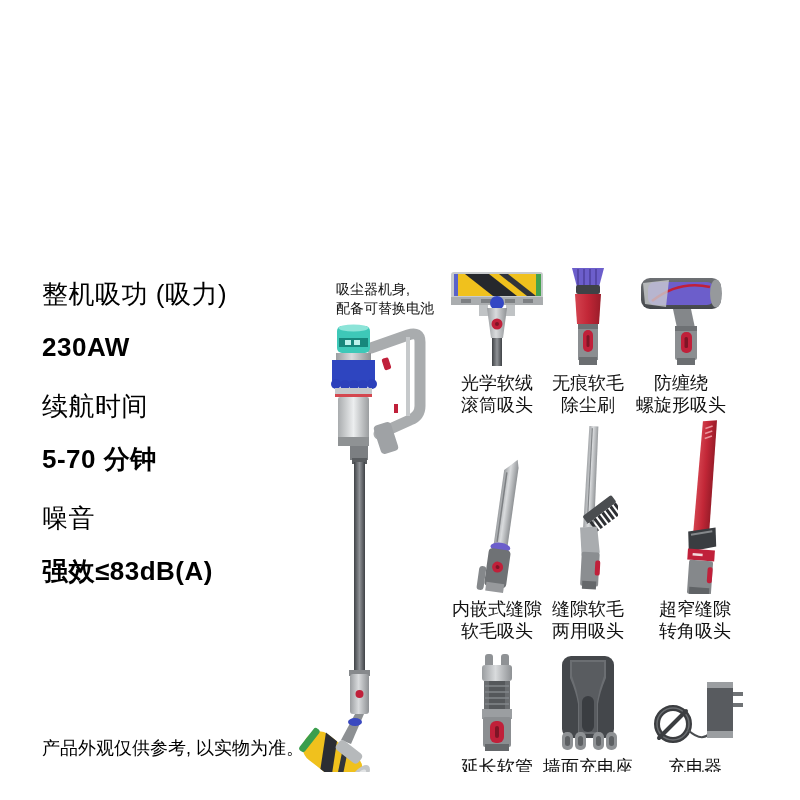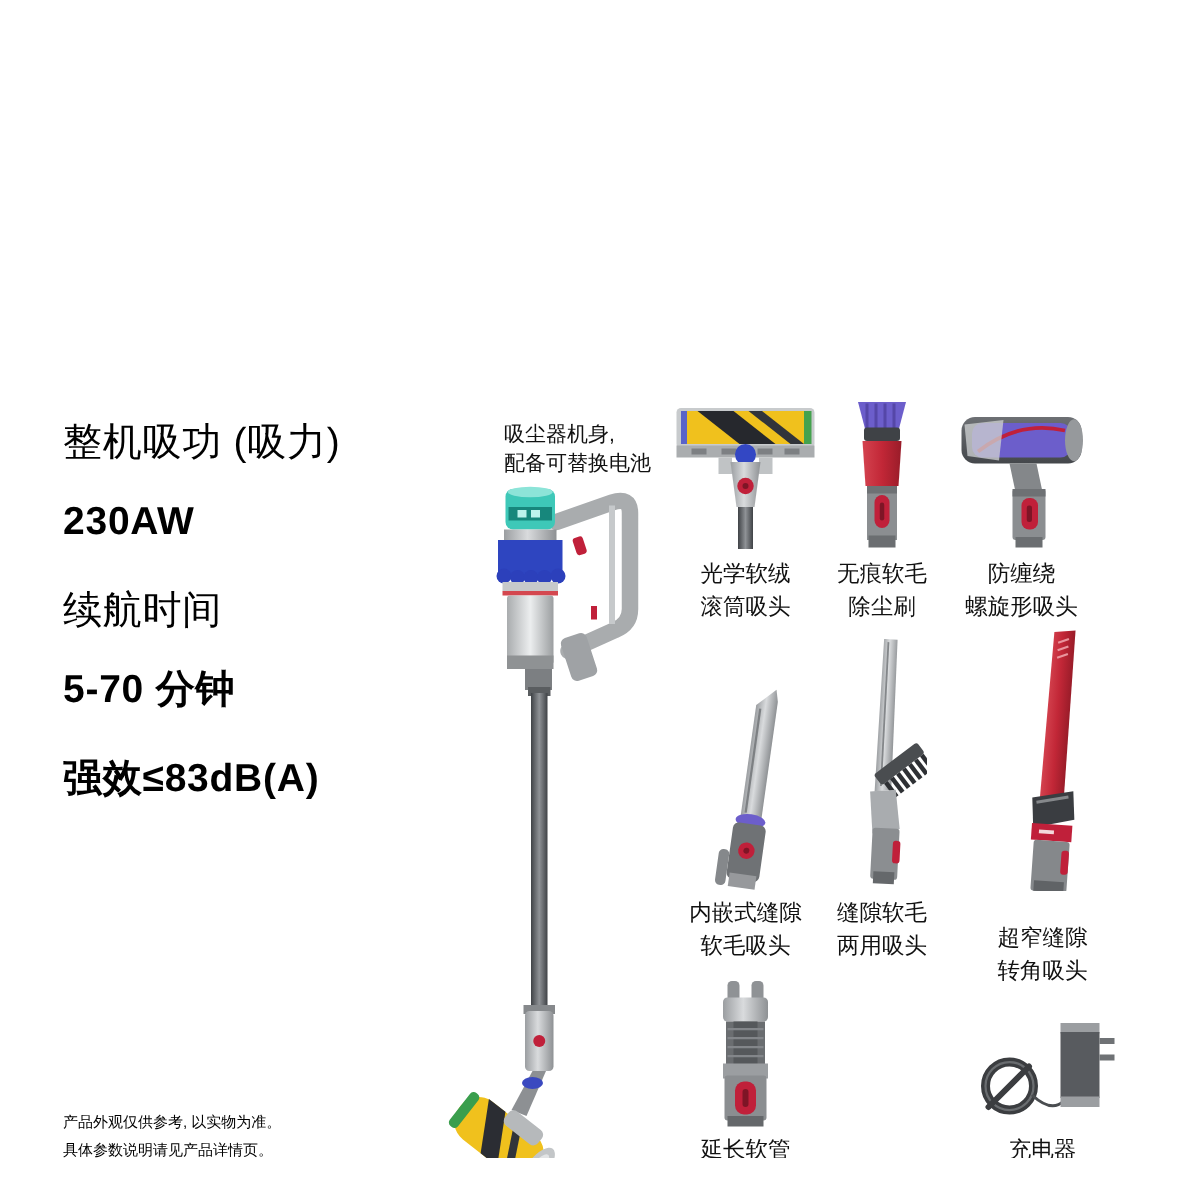--- a/index.html
+++ b/index.html
@@ -6,30 +6,30 @@
   html,body { background:#fff; }
   body { font-family:"Liberation Sans","DejaVu Sans",sans-serif; color:#000; }
   .canvas { position:relative; width:800px; height:772px; background:#fff; overflow:hidden; }
 
   
   .specs { position:absolute; left:42px; top:276px; }
   .spec-group { margin-bottom:23px; }
   .spec-label { font-size:26px; line-height:36px; font-weight:400; letter-spacing:.5px; }
   .spec-value { font-size:26px; line-height:36px; font-weight:700; letter-spacing:.5px;margin-top:17px; }
 
-  .disclaimer { position:absolute; left:42px; top:739px; font-size:10px; line-height:19px; color:#000; }
+  .disclaimer { position:absolute; left:42px; top:739px; font-size:18px; line-height:19px; color:#000; }
 
   
   .unit-caption { position:absolute; left:336px; top:280px; font-size:14px; line-height:19px; color:#111; }
   .unit-figure { position:absolute; left:295px; top:320px; width:148px; height:478px; }
 
   
   .acc { position:absolute; width:104px; display:flex; flex-direction:column; align-items:center; }
   .acc-icon { display:flex; align-items:flex-end; justify-content:center; width:100%; }
-  .acc-caption { margin-top:4px; font-size:15px; line-height:22px; text-align:center; color:#111; white-space:nowrap; }
+  .acc-caption { margin-top:4px; font-size:18px; line-height:22px; text-align:center; color:#111; white-space:nowrap; }
   .r1 .acc-icon { height:102px; }
   .r2 .acc-icon { height:176px; }
   .r3 .acc-icon { height:104px; }
   .c1 { left:445px; } .c2 { left:536px; } .c3 { left:629px; }
   .r1 { top:266px; } .r2 { top:418px; } .r3 { top:648px; }
   svg { display:block; }
 </style>
 </head>
 <body>
 
@@ -79,27 +79,27 @@
   <div class="specs">
     <div class="spec-group">
       <div class="spec-label">整机吸功 (吸力)</div>
       <div class="spec-value">230AW</div>
     </div>
     <div class="spec-group">
       <div class="spec-label">续航时间</div>
       <div class="spec-value">5-70 分钟</div>
     </div>
     <div class="spec-group">
+      <div class="spec-label">噪音</div>
       <div class="spec-value">强效≤83dB(A)</div>
     </div>
   </div>
 
   <div class="disclaimer">
     <div>产品外观仅供参考, 以实物为准。</div>
-    <div>具体参数说明请见产品详情页。</div>
   </div>
 
   <div class="unit-caption">
     <div>吸尘器机身,</div>
     <div>配备可替换电池</div>
   </div>
 
   <div class="unit-figure">
     <svg viewBox="0 0 148 478" width="148" height="478">
 
@@ -266,21 +266,21 @@
           <rect x="28" y="155" width="14" height="8" fill="#65686b"></rect>
         </g>
       </svg>
     </div>
     <div class="acc-caption">
       <div>缝隙软毛</div>
       <div>两用吸头</div>
     </div>
   </div>
 
-  <div class="acc r2 c3" style="margin-left:14px;gap:17px;">
+  <div class="acc r2 c3" style="margin-left:14px;">
     <div class="acc-icon">
       <svg viewBox="0 0 70 176" width="70" height="176">
         <g transform="rotate(4 35 88)">
           <path d="M37 3 L51 1 L51 114 L35 118 Z" fill="url(#redGrad)"></path>
           <path d="M40 10 L47 7 M40 15 L47 12 M40 20 L47 17" stroke="#e9959d" stroke-width="1.5"></path>
           <path d="M30 114 L57 108 L59 127 L32 134 Z" fill="#3a3d41"></path>
           <path d="M33 117 L54 112" stroke="#85888b" stroke-width="2"></path>
           <rect x="31" y="131" width="27" height="11" fill="#c0203a"></rect>
           <rect x="36" y="135" width="10" height="2.5" fill="#f3d9dc"></rect>
           <rect x="33" y="142" width="24" height="34" rx="2" fill="#85888b"></rect>
@@ -309,20 +309,41 @@
         <rect x="13" y="69" width="14" height="22" rx="6" fill="#c0203a"></rect>
         <rect x="18" y="74" width="4" height="12" rx="2" fill="#7e1526"></rect>
         <rect x="8" y="92" width="24" height="7" fill="#65686b"></rect>
       </svg>
     </div>
     <div class="acc-caption">
       <div>延长软管</div>
     </div>
   </div>
 
+  <div class="acc r3 c2">
+    <div class="acc-icon">
+      <svg viewBox="0 0 76 98" width="76" height="98">
+        <rect x="12" y="2" width="52" height="82" rx="9" fill="#44474b"></rect>
+        <path d="M20 6 L56 6 L56 24 Q50 38 48 50 L48 80 L28 80 L28 50 Q26 38 20 24 Z" fill="#6b6e72"></path>
+        <path d="M22 8 L54 8 L54 22 Q49 35 47 48 L47 78 L29 78 L29 48 Q27 35 22 22 Z" fill="#595c60"></path>
+        <rect x="32" y="42" width="12" height="36" rx="6" fill="#3a3d41"></rect>
+        <rect x="12" y="78" width="11" height="18" rx="5" fill="#8e9194"></rect>
+        <rect x="25" y="78" width="11" height="18" rx="5" fill="#8e9194"></rect>
+        <rect x="43" y="78" width="11" height="18" rx="5" fill="#8e9194"></rect>
+        <rect x="56" y="78" width="11" height="18" rx="5" fill="#8e9194"></rect>
+        <rect x="15" y="82" width="5" height="10" rx="2.5" fill="#5d6063"></rect>
+        <rect x="28" y="82" width="5" height="10" rx="2.5" fill="#5d6063"></rect>
+        <rect x="46" y="82" width="5" height="10" rx="2.5" fill="#5d6063"></rect>
+        <rect x="59" y="82" width="5" height="10" rx="2.5" fill="#5d6063"></rect>
+      </svg>
+    </div>
+    <div class="acc-caption">
+      <div>墙面充电座</div>
+    </div>
+  </div>
 
   <div class="acc r3 c3" style="margin-left:14px;">
     <div class="acc-icon">
       <svg viewBox="0 0 104 80" width="104" height="80">
         <circle cx="30" cy="52" r="16" fill="none" stroke="#3b3d40" stroke-width="6"></circle>
         <circle cx="30" cy="52" r="16" fill="none" stroke="#6a6d70" stroke-width="1.5"></circle>
         <path d="M16 66 L43 39" stroke="#3b3d40" stroke-width="4" stroke-linecap="round"></path>
         <path d="M45 58 Q58 70 66 62" stroke="#4a4d50" stroke-width="2" fill="none"></path>
         <rect x="64" y="10" width="26" height="7" fill="#9b9ea1"></rect>
         <rect x="64" y="16" width="26" height="44" fill="#585b5f"></rect>

